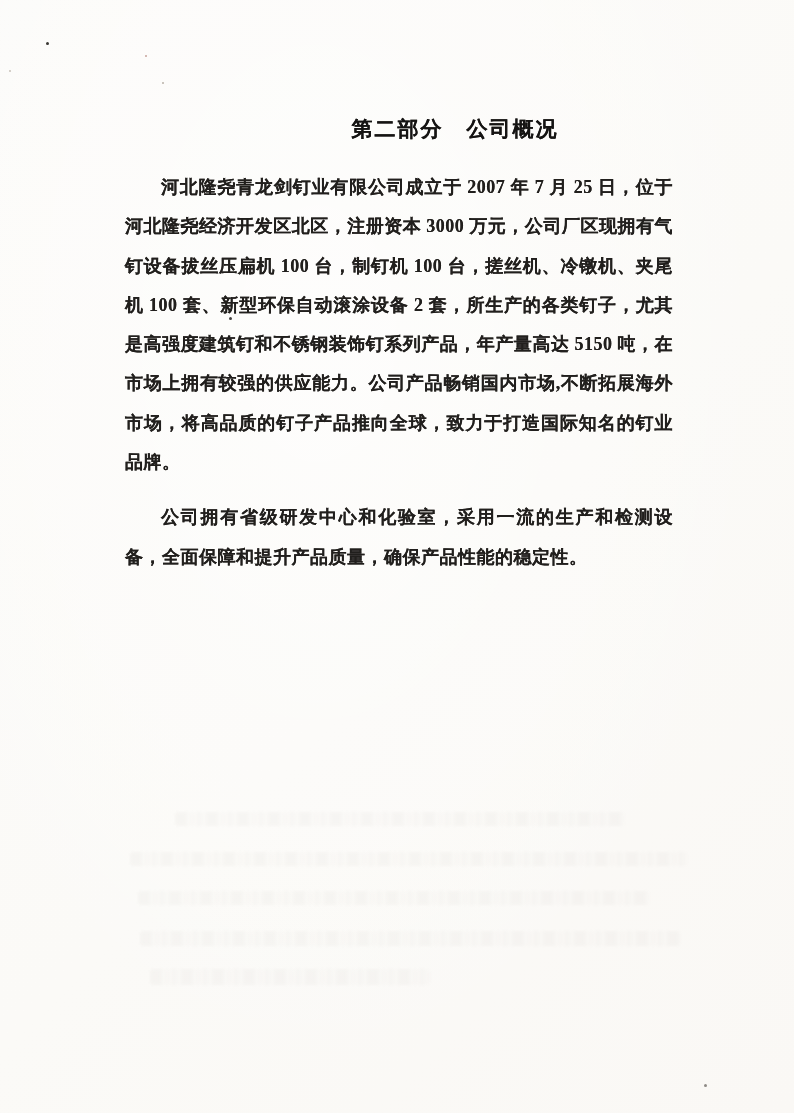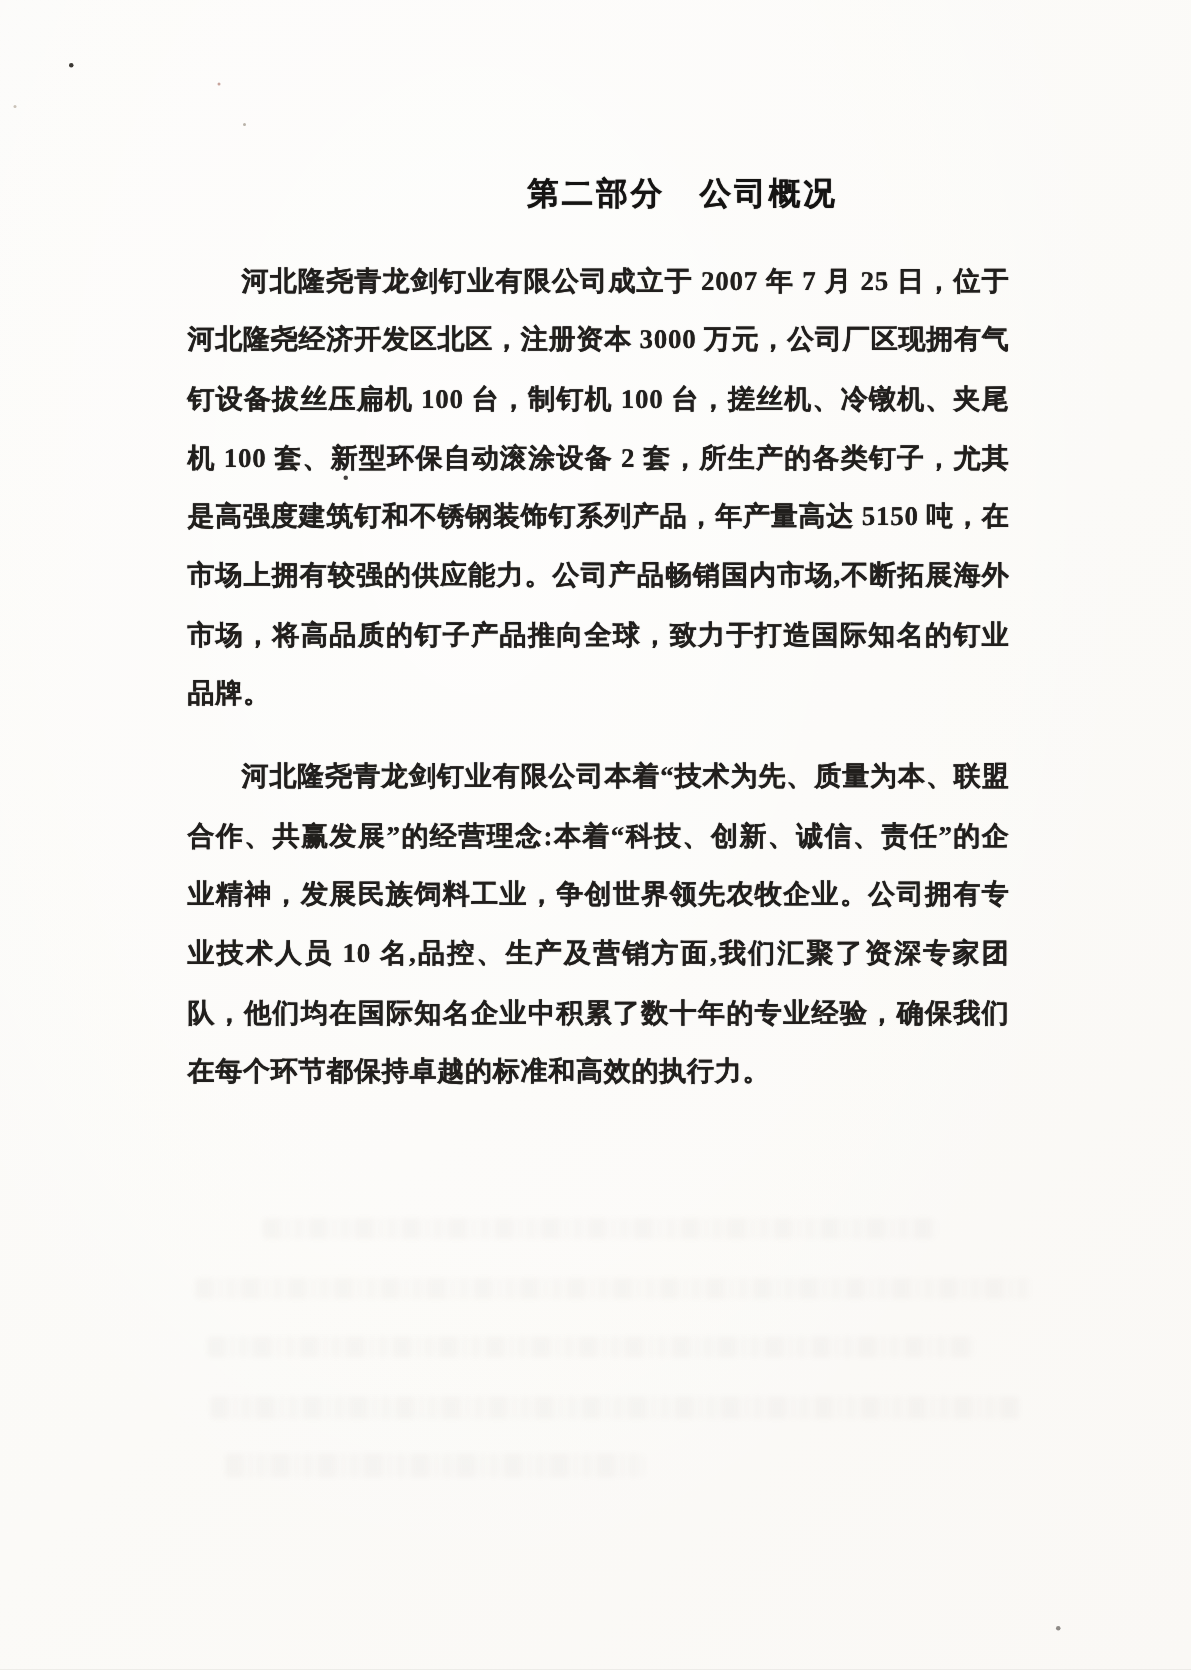--- a/index.html
+++ b/index.html
@@ -91,21 +91,21 @@
 </style>
 </head>
 <body>
 
 <div class="page">
 
   <div class="doc-title">第二部分　公司概况</div>
 
   <div class="content">
     <p>河北隆尧青龙剑钉业有限公司成立于 2007 年 7 月 25 日，位于河北隆尧经济开发区北区，注册资本 3000 万元，公司厂区现拥有气钉设备拔丝压扁机 100 台，制钉机 100 台，搓丝机、冷镦机、夹尾机 100 套、新型环保自动滚涂设备 2 套，所生产的各类钉子，尤其是高强度建筑钉和不锈钢装饰钉系列产品，年产量高达 5150 吨，在市场上拥有较强的供应能力。公司产品畅销国内市场,不断拓展海外市场，将高品质的钉子产品推向全球，致力于打造国际知名的钉业品牌。</p>
-    <p>河北隆尧青龙剑钉业有限公司本着“技术为先、质量为本、联盟合作、共赢发展”的经营理念:本着“科技、创新、诚信、责任”的企业精神，发展民族饲料工业，争创世界领先农牧企业。公司拥有专业技术人员 10 名,品控、生产及营销方面,我们汇聚了资深专家团队，他们均在国际知名企业中积累了数十年的专业经验，确保我们在每个环节都保持卓越的标准和高效的执行力。</p>
+    <p>公司拥有省级研发中心和化验室，采用一流的生产和检测设备，全面保障和提升产品质量，确保产品性能的稳定性。</p>
   </div>
 
   <div class="ghost">
     <div class="ghost-line" style="left:175px; top:812px; width:450px; height:14px;"></div>
     <div class="ghost-line" style="left:130px; top:852px; width:558px; height:14px;"></div>
     <div class="ghost-line" style="left:138px; top:891px; width:512px; height:14px;"></div>
     <div class="ghost-line" style="left:140px; top:931px; width:540px; height:15px;"></div>
     <div class="ghost-line" style="left:150px; top:969px; width:280px; height:16px;"></div>
   </div>
 

